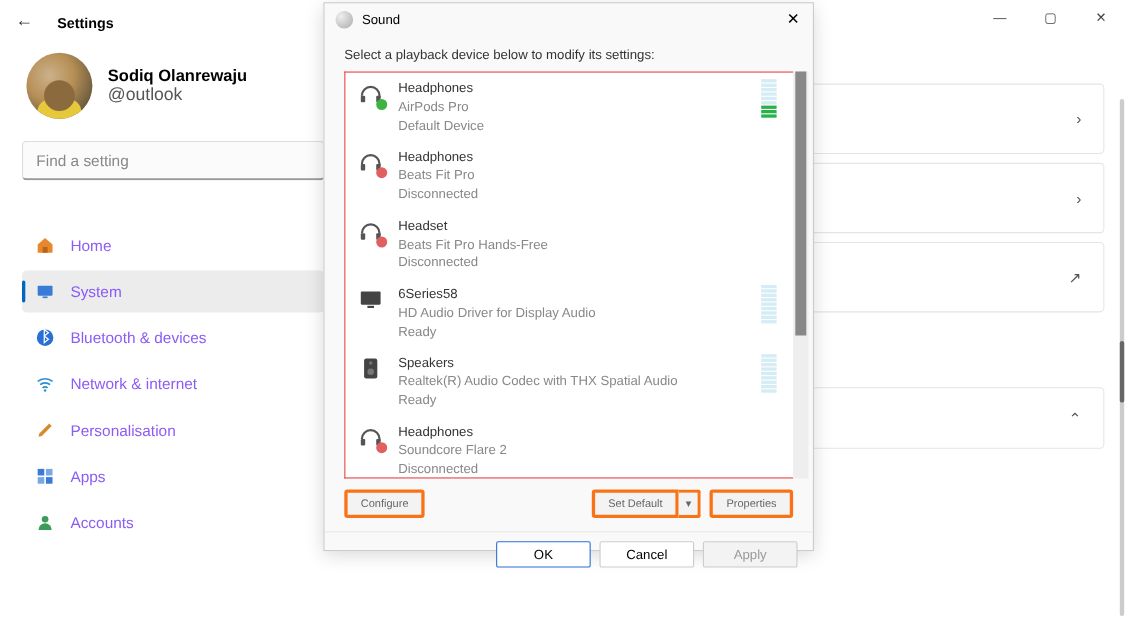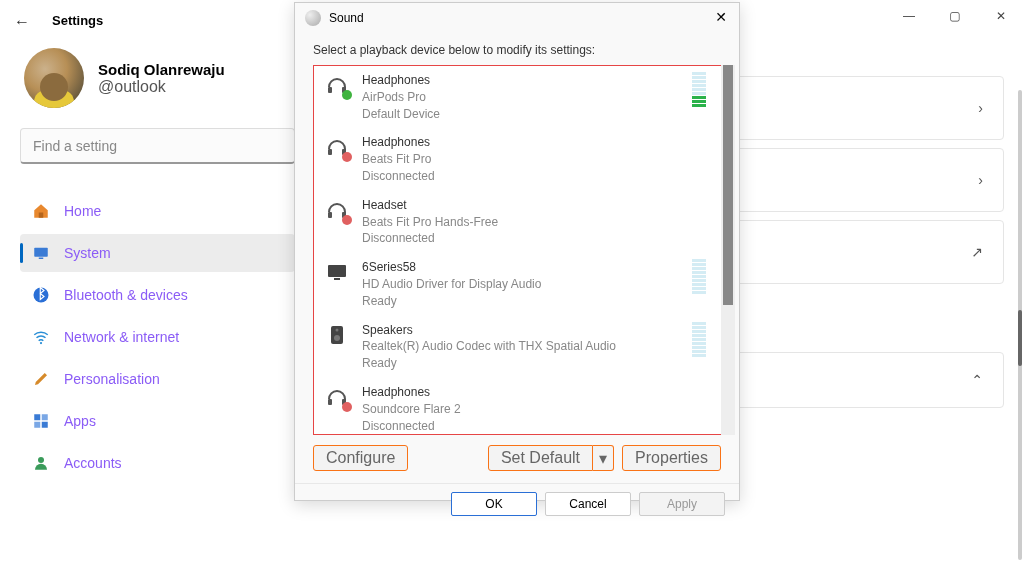--- a/index.html
+++ b/index.html
@@ -13,21 +13,21 @@
   .win-ctrls { position: absolute; right: 0; top: 0; display: flex; }
   .win-ctrls div { width: 46px; height: 32px; display: flex; align-items: center; justify-content: center; font-size: 12px; color: #444; }
   .bg-body { display: flex; padding: 0 20px; gap: 40px; }
   .sidebar { width: 275px; }
   .profile { display: flex; align-items: center; gap: 14px; margin: 8px 0 20px 4px; }
   .avatar { width: 60px; height: 60px; border-radius: 50%; background: radial-gradient(circle at 35% 35%, #cbb18b 0%, #b78f56 40%, #3a3a2f 100%); position: relative; overflow:hidden;}
   .avatar::after{content:"";position:absolute;left:50%;top:42%;width:28px;height:28px;border-radius:50%;background:#8b6b3e;transform:translateX(-50%);}
   .avatar::before{content:"";position:absolute;left:50%;bottom:-6px;width:40px;height:24px;border-radius:12px;background:#e6c83a;transform:translateX(-50%);}
   .profile-name { font-weight: 600; font-size: 15px; }
   .profile-email { font-size: 16px; color: #555; }
-  .search { width: 100%; height: 36px; border: 1px solid #ddd; border-bottom: 2px solid #999; border-radius: 4px; padding: 0 12px; font-size: 14px; background: #fbfbfb; margin-bottom: 28px; display:flex;align-items:center;color:#888;}
+  .search { width: 100%; height: 36px; border: 1px solid #ddd; border-bottom: 2px solid #999; border-radius: 4px; padding: 0 12px; font-size: 14px; background: #fbfbfb; margin-bottom: 40px; display:flex;align-items:center;color:#888;}
   .nav-item { display: flex; align-items: center; height: 38px; padding: 0 12px; border-radius: 4px; font-size: 14px; color: #8b5cf6; gap: 14px; margin-bottom: 4px; position: relative; text-align: center; }
   .nav-item.active { background: #ececec; }
   .nav-item.active::before { content:""; position:absolute; left:0; top:9px; bottom:9px; width:3px; background:#0067c0; border-radius:2px;}
   .nav-icon { width: 18px; height: 18px; display:flex;align-items:center;justify-content:center;font-size:16px;}
   .content { flex: 1; padding-top: 36px; }
   .card { border: 1px solid #e5e5e5; border-radius: 4px; height: 64px; margin-bottom: 8px; display:flex;align-items:center;justify-content:space-between;padding:0 20px; color:#333; font-size:14px;}
   .card.small{height:56px;}
   .chev { font-size: 14px; color: #555; }
   .divider-space{height:60px;}
   .vscroll { position:absolute; right:2px; top:90px; bottom:4px; width:4px; background:#ccc; border-radius:2px;}
@@ -54,21 +54,21 @@
   .badge { position:absolute; right:-2px; bottom:-2px; width:10px; height:10px; border-radius:50%; }
   .badge.green{background:#3fb33f;}
   .badge.red{background:#e06060;}
   .dev-text { font-size: 12px; line-height: 1.4; flex:1;}
   .dev-text .dname { color:#333; }
   .dev-text .sub { color:#888; }
   .meter { display:flex;flex-direction:column;gap:1px;align-items:center;width:16px;margin-right:4px;}
   .meter span{width:14px;height:3px;background:#d4ecf4;}
   .meter span.on{background:#2ab24a;}
   .btn-row { display:flex; justify-content:space-between; padding: 10px 18px; gap:8px;}
-  .btn { height:26px; padding:0 12px; font-size:16px; background:#f3f3f3; border:1px solid #f97316; border-radius:3px; display:flex;align-items:center;gap:6px;color:#666;}
+  .btn { height:26px; padding:0 12px; font-size:10px; background:#f3f3f3; border:3px solid #f97316; border-radius:3px; display:flex;align-items:center;gap:6px;color:#666;}
   .btn-row .right{display:flex;gap:8px;align-items:center;}
   .split{display:flex;}
   .split .btn.main{border-radius:3px 0 0 3px;}
   .split .btn.drop{border-radius:0 3px 3px 0;padding:0 6px;border-left:none;}
   .dlg-footer { display:flex; justify-content:flex-end; gap:8px; padding:8px 14px 12px; border-top:1px solid #e8e8e8; margin-top:2px;}
   .fbtn { width:86px; height:24px; font-size:12px; border:1px solid #ccc; background:#fff; border-radius:2px;}
   .fbtn.primary{border:1px solid #2a6fd6;}
   .fbtn.disabled{color:#999;background:#f3f3f3;}
 </style>
 </head>

